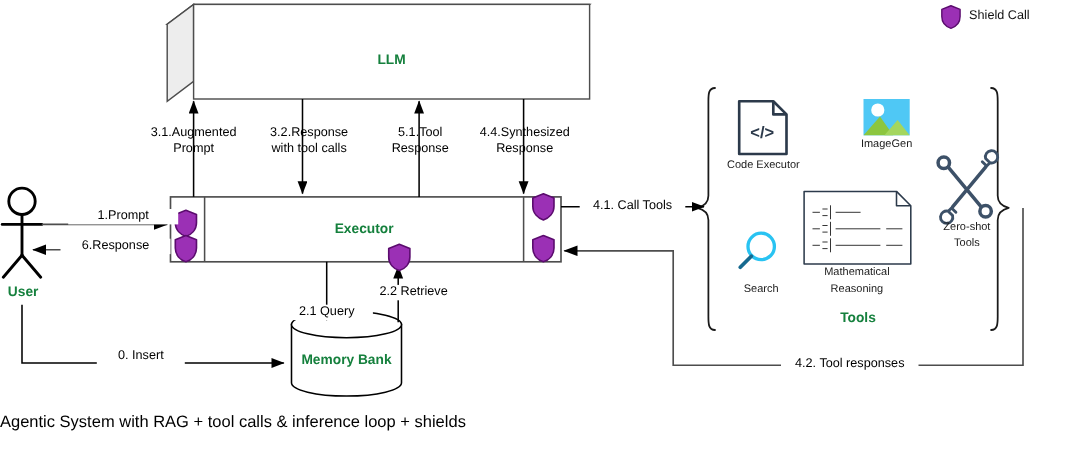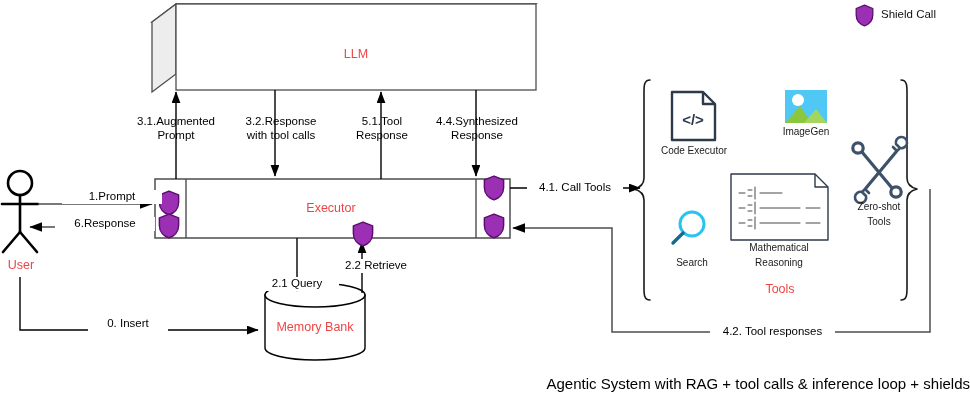--- a/index.html
+++ b/index.html
@@ -31,29 +31,29 @@
     text-align: center;
     white-space: pre-line;
     pointer-events: none;
   }
   .lbl-white-bg {
     background: #ffffff;
   }
   .node-title {
     position: absolute;
     font-size: 12.5px;
-    font-weight: normal;
-    color: #ef4444;
+    font-weight: bold;
+    color: #15803d;
     text-align: center;
   }
   .caption {
     position: absolute;
     font-size: 15px;
     color: #000000;
-    text-align: right;
+    text-align: left;
     width: 970px;
     left: 0;
   }
   .tool-label {
     position: absolute;
     font-size: 10px;
     color: #1a1a1a;
     text-align: center;
     line-height: 14.5px;
     white-space: pre-line;

